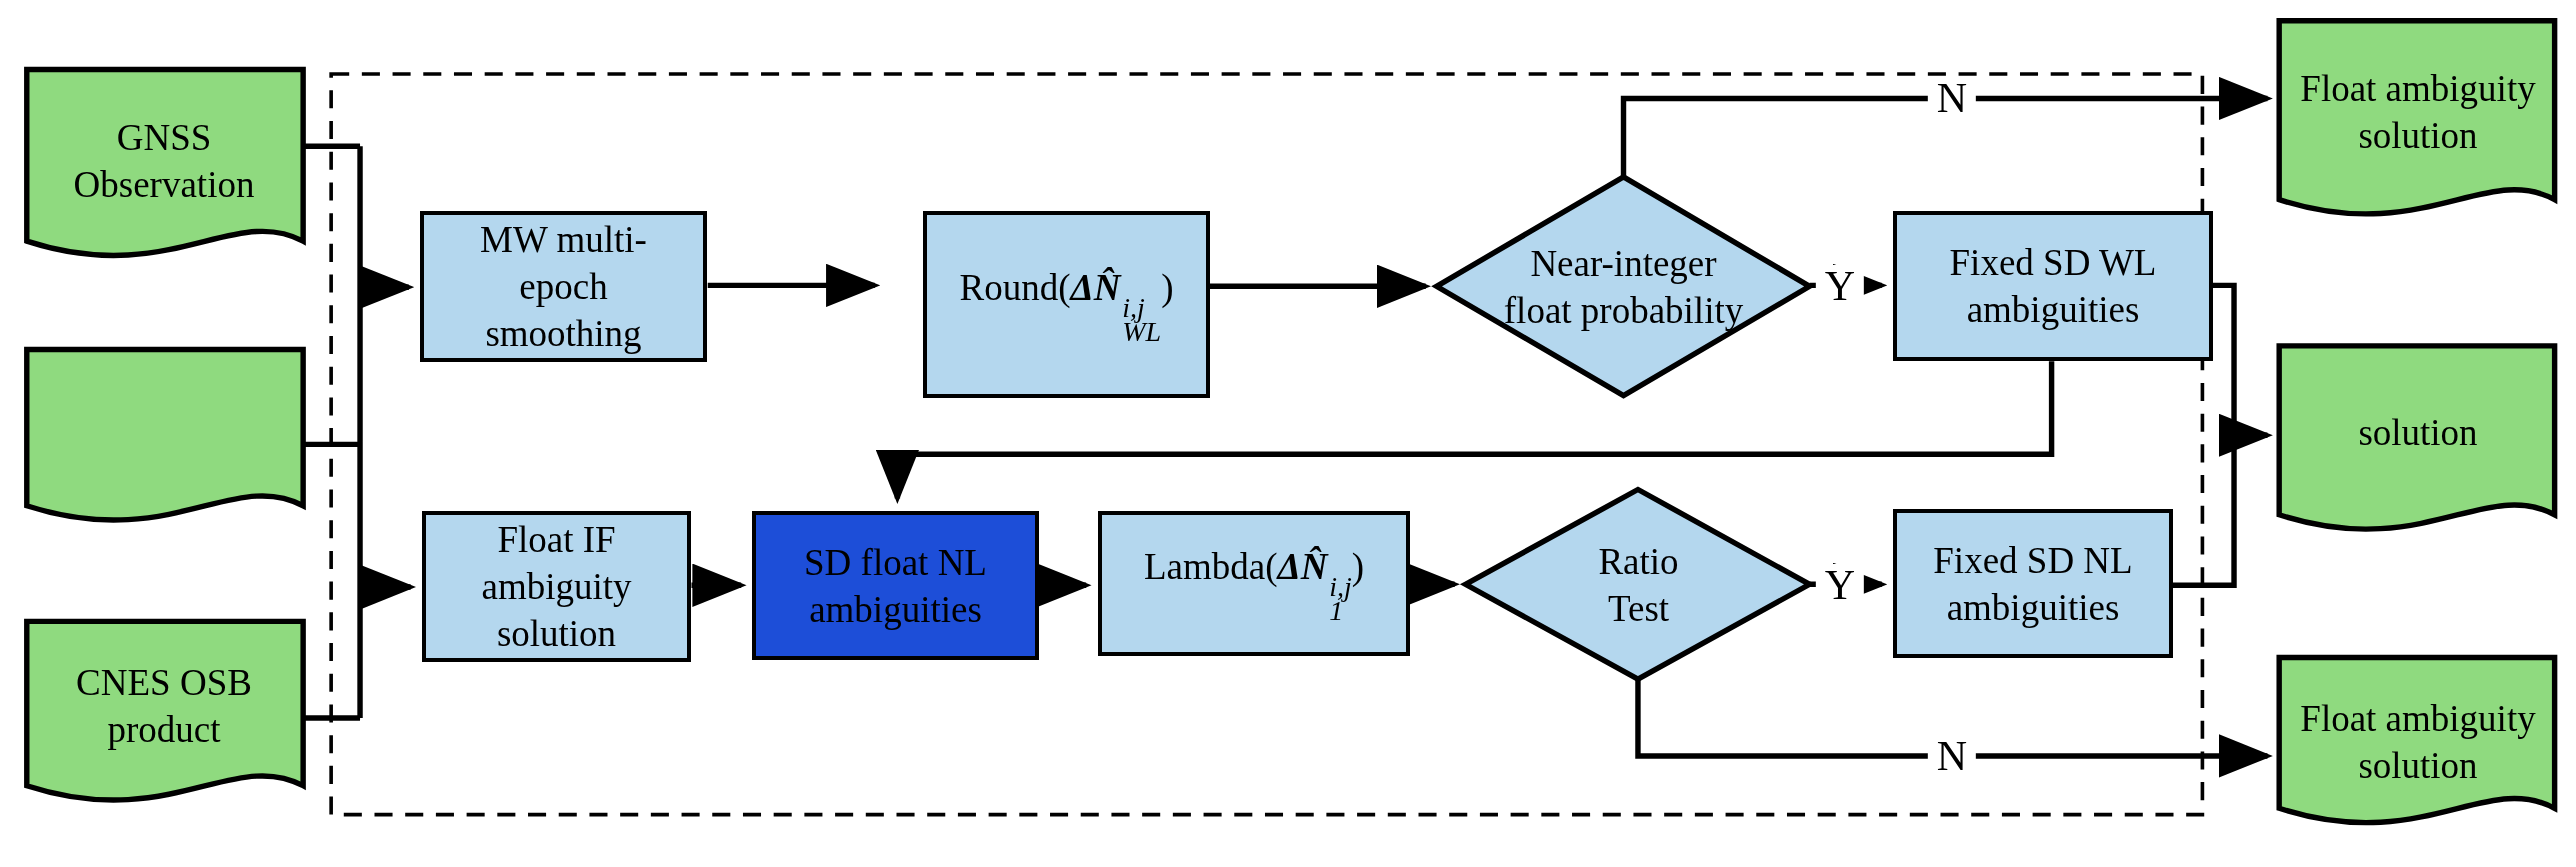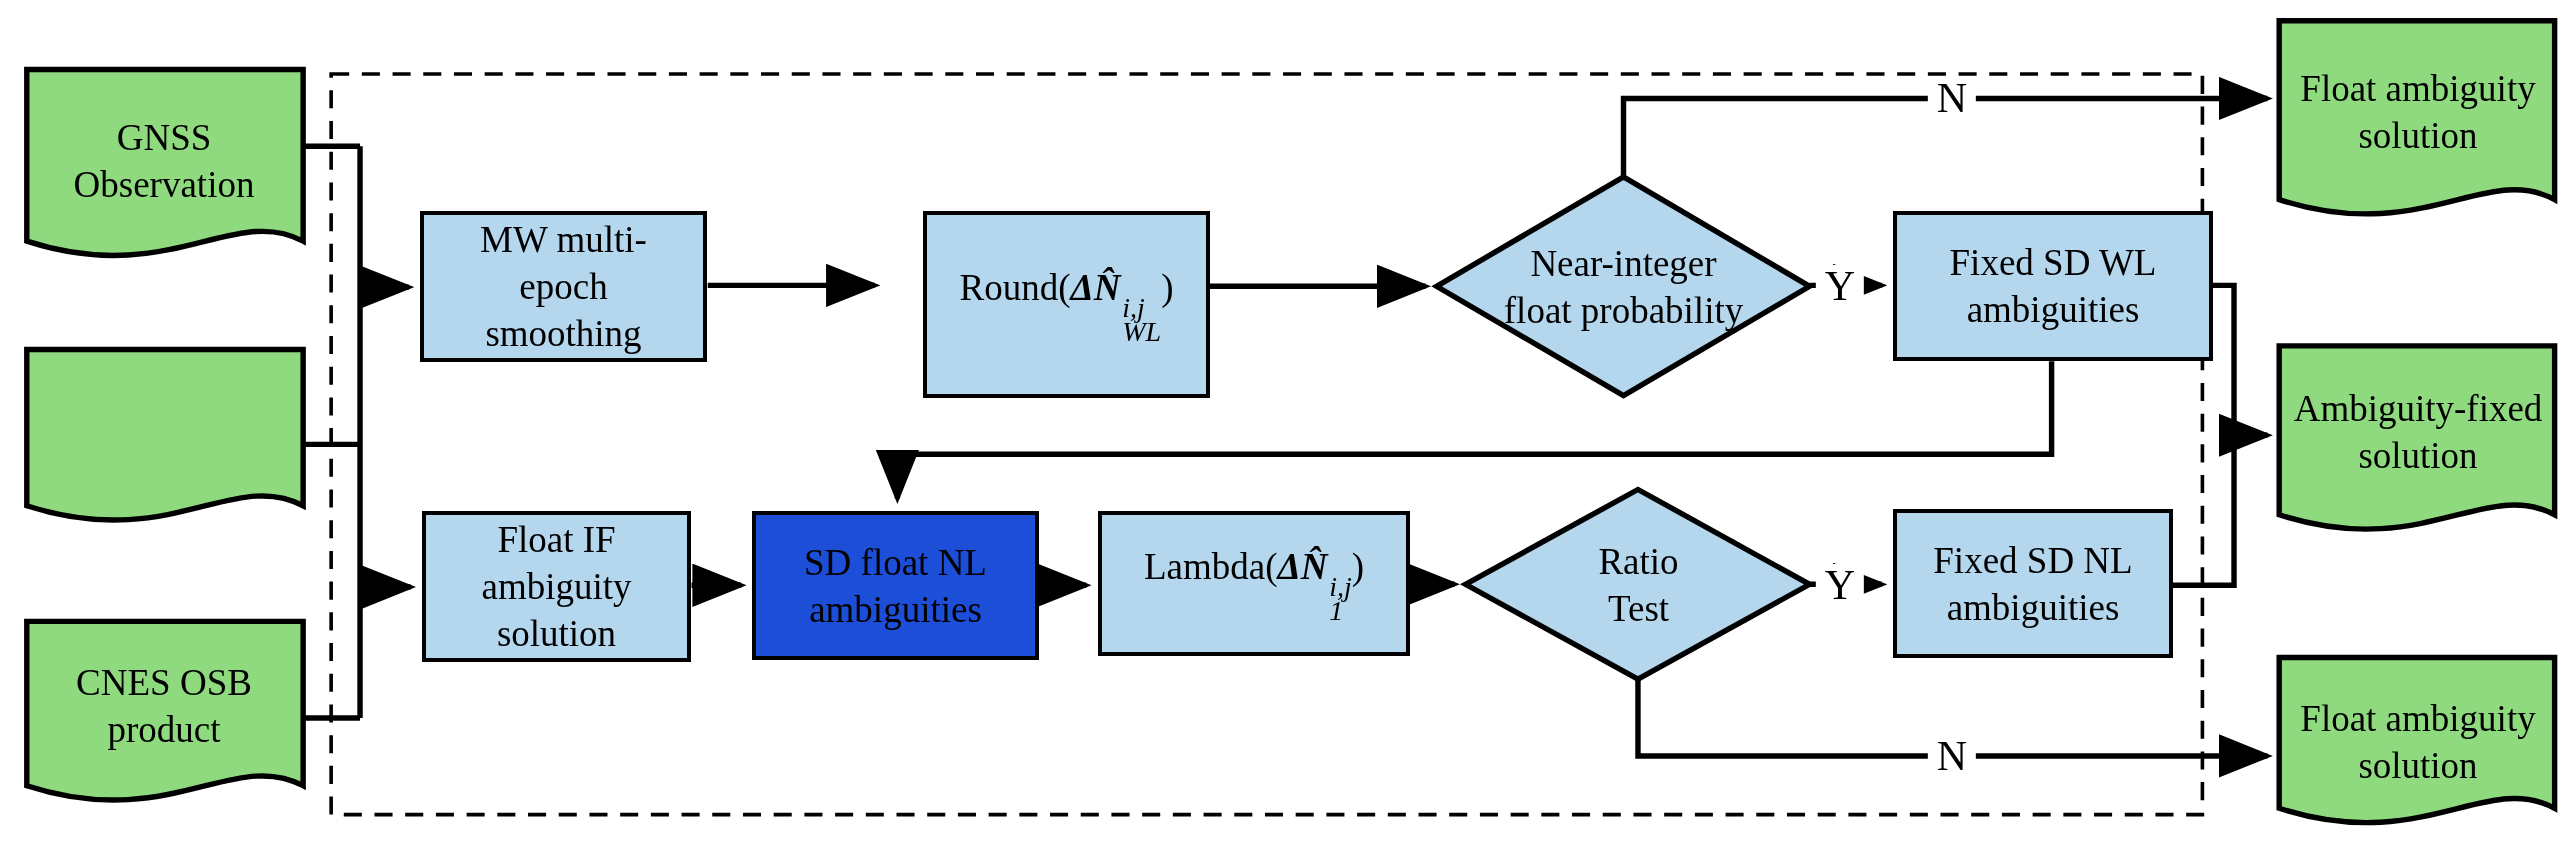--- a/index.html
+++ b/index.html
@@ -145,21 +145,20 @@
   </div>
   <div class="node-text" style="left:26px;top:622px;width:276px;height:167px;">
     <div>CNES OSB</div>
     <div>product</div>
   </div>
   <div class="node-text" style="left:2280px;top:21px;width:276px;height:181px;">
     <div>Float ambiguity</div>
     <div>solution</div>
   </div>
   <div class="node-text" style="left:2280px;top:346px;width:276px;height:172px;">
-    <div>Ambiguity-fixed</div>
     <div>solution</div>
   </div>
   <div class="node-text" style="left:2280px;top:658px;width:276px;height:167px;">
     <div>Float ambiguity</div>
     <div>solution</div>
   </div>
 
   <div class="node-text" style="left:1443px;top:214px;width:361px;height:145px;">
     <div>Near-integer</div>
     <div>float probability</div>

